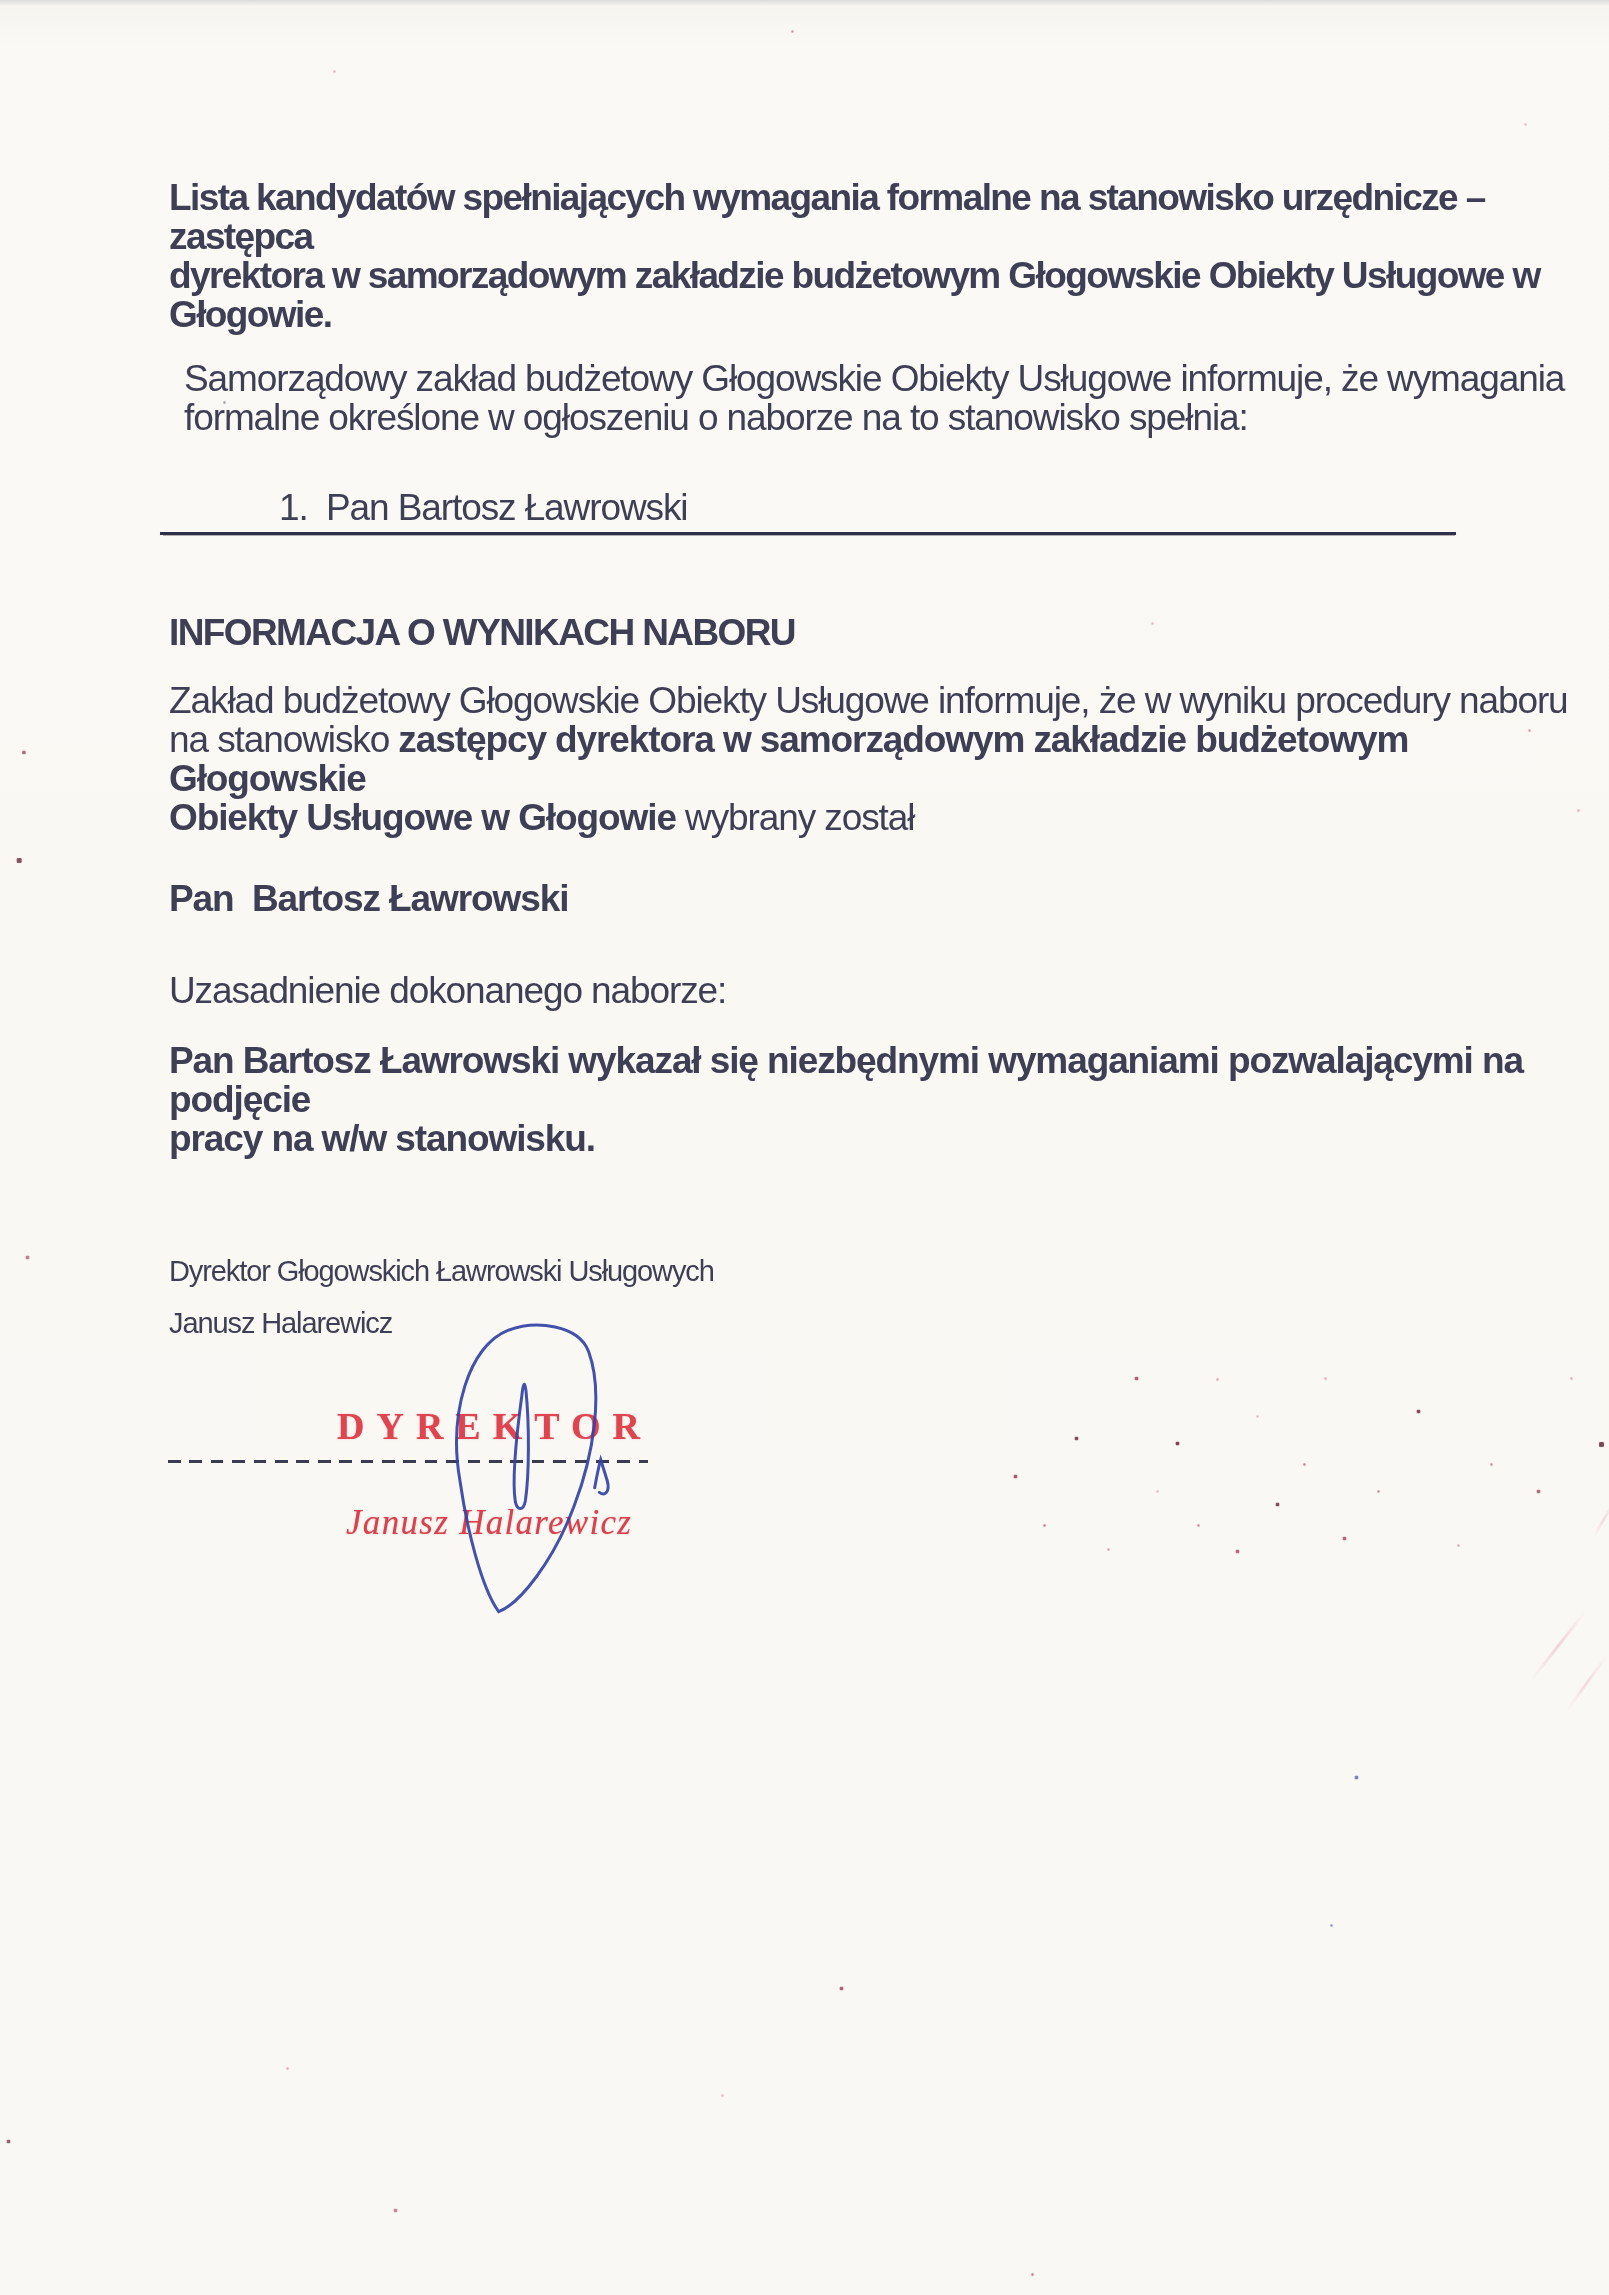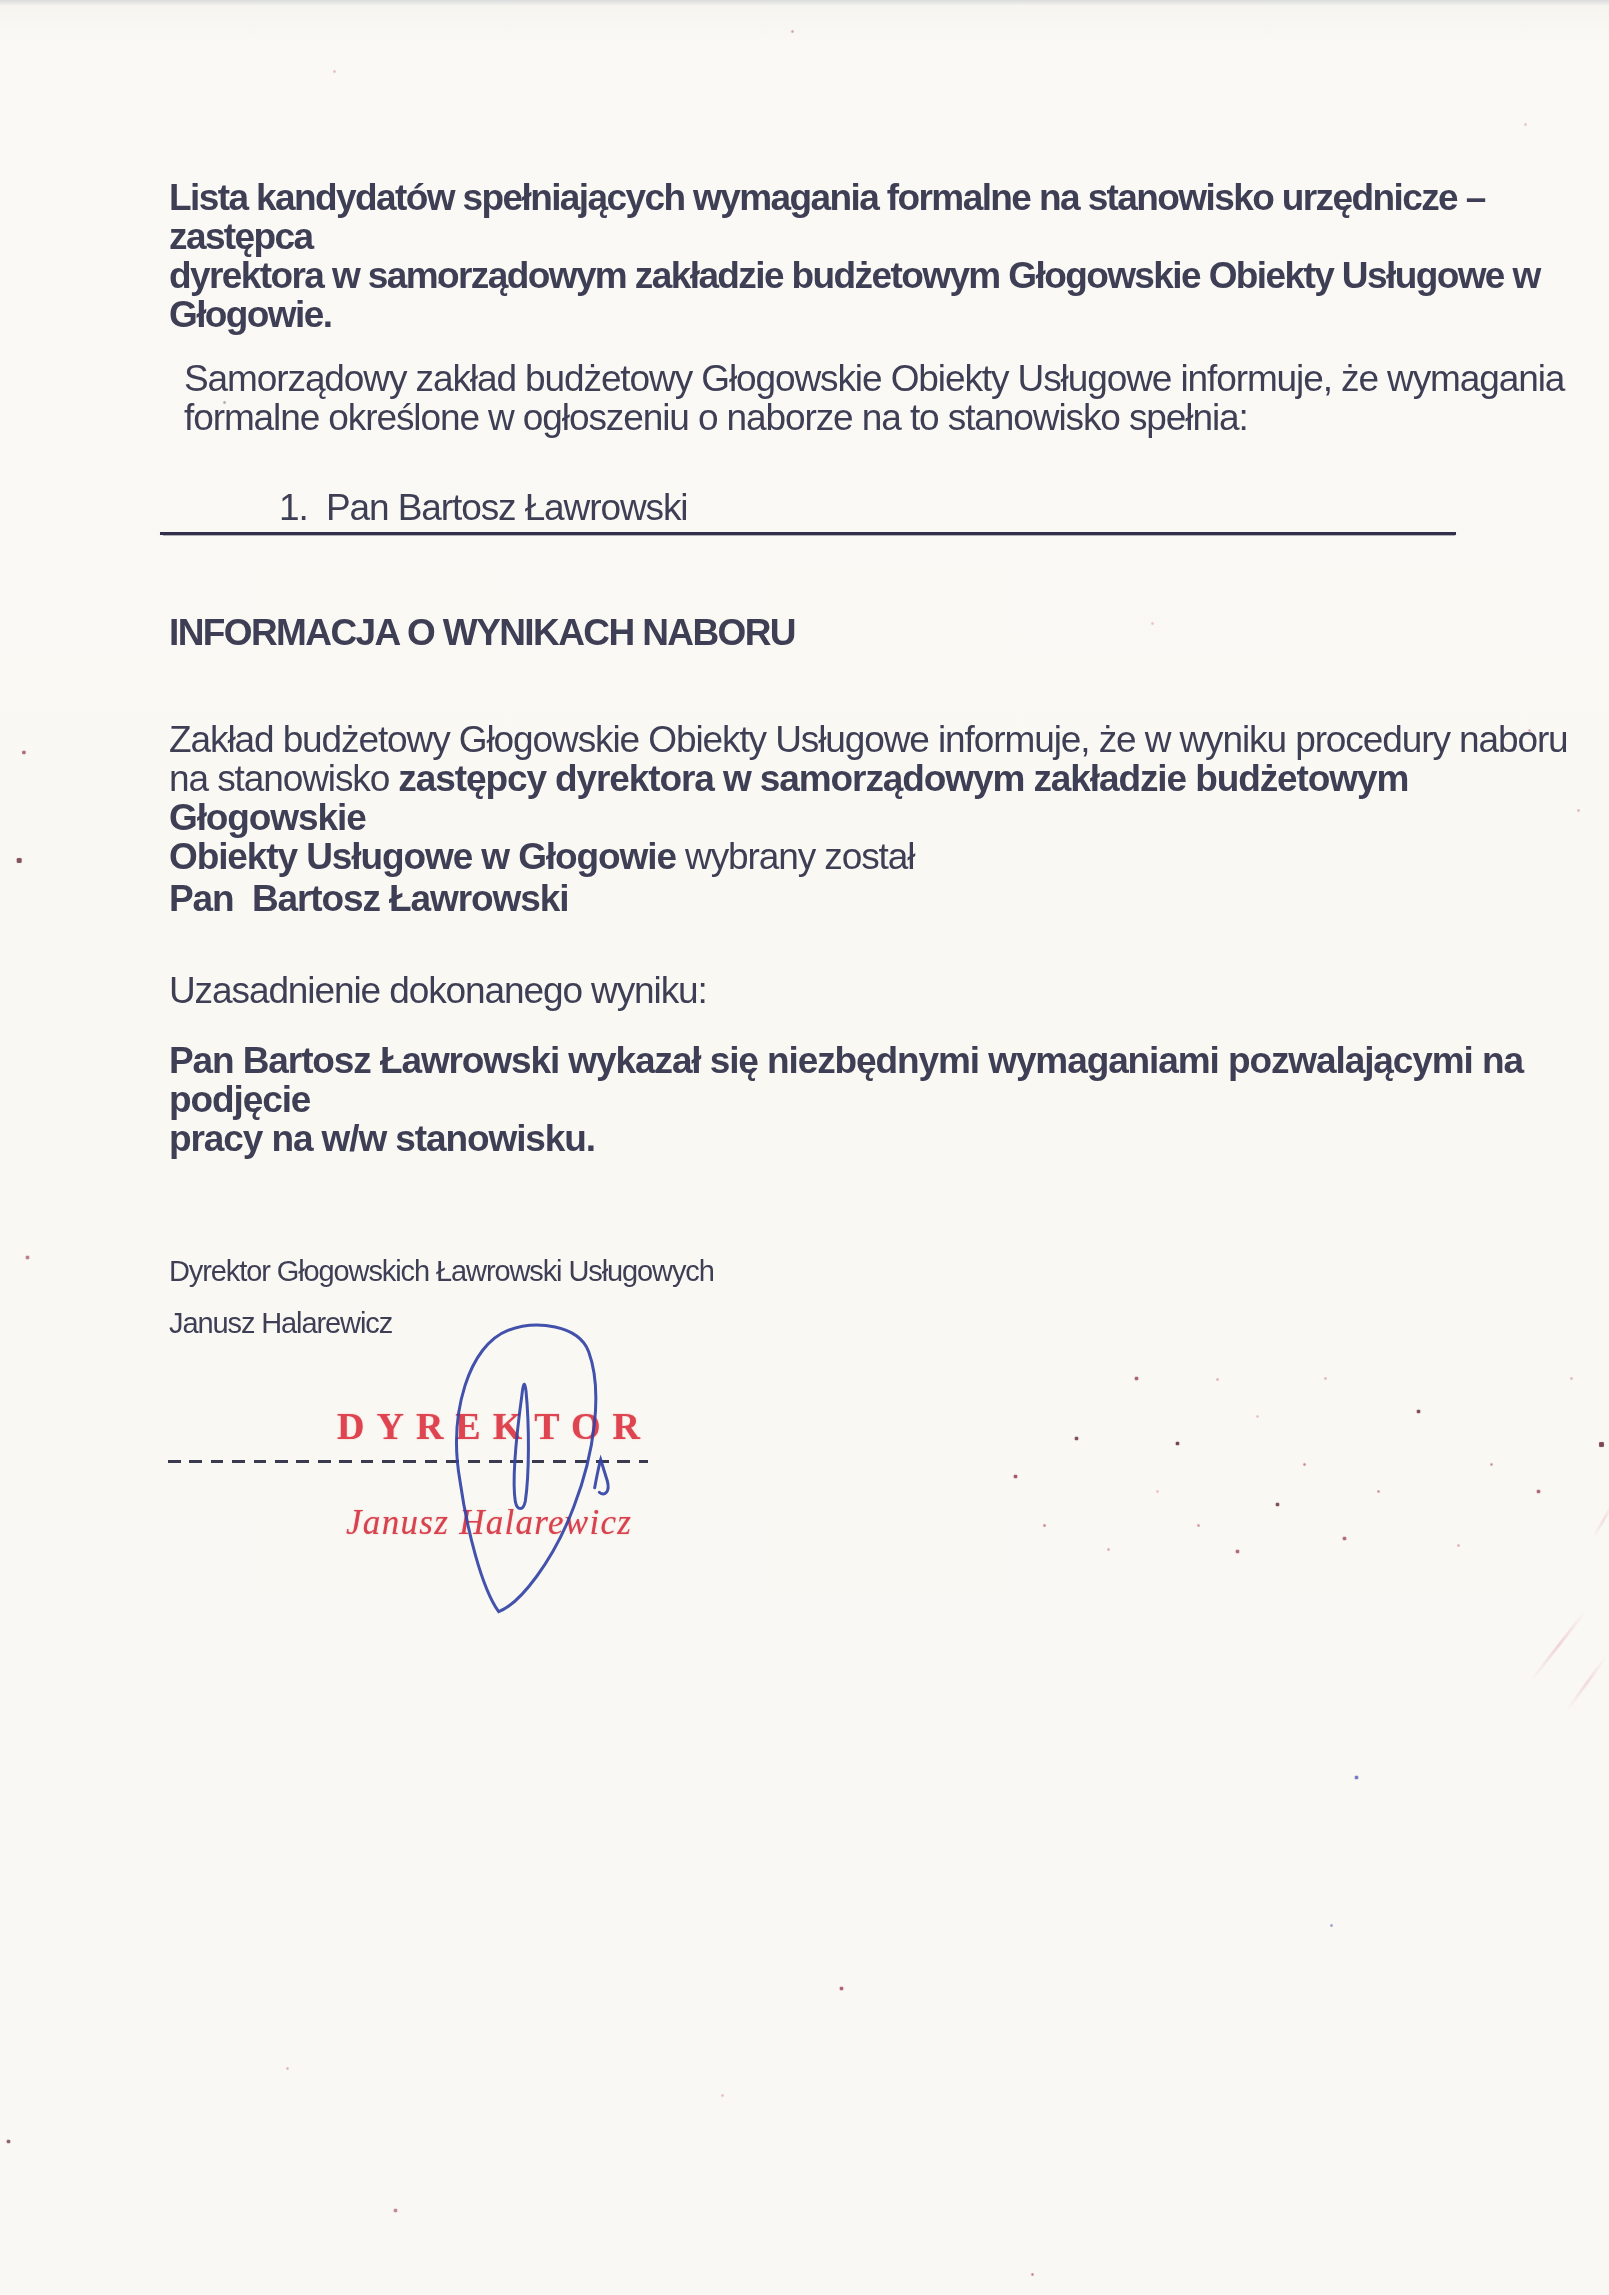--- a/index.html
+++ b/index.html
@@ -104,25 +104,25 @@
 formalne określone w ogłoszeniu o naborze na to stanowisko spełnia:</div>
 
   <div class="txt" style="left:279px;top:449px;">
     <span class="num">1.</span><span>Pan Bartosz Ławrowski</span>
   </div>
 
   <div class="rule"></div>
 
   <div class="txt bold title" style="left:169px;top:613px;">INFORMACJA O WYNIKACH NABORU</div>
 
-  <div class="txt rich" style="left:169px;top:720px;"><span>Zakład budżetowy Głogowskie Obiekty Usługowe informuje, że w wyniku procedury naboru</span><br><span>na stanowisko </span><span class="b">zastępcy dyrektora w samorządowym zakładzie budżetowym Głogowskie</span><br><span class="b">Obiekty Usługowe w Głogowie</span><span> wybrany został</span></div>
+  <div class="txt rich" style="left:169px;top:681px;"><span>Zakład budżetowy Głogowskie Obiekty Usługowe informuje, że w wyniku procedury naboru</span><br><span>na stanowisko </span><span class="b">zastępcy dyrektora w samorządowym zakładzie budżetowym Głogowskie</span><br><span class="b">Obiekty Usługowe w Głogowie</span><span> wybrany został</span></div>
 
   <div class="txt bold" style="left:169px;top:879px;">Pan&nbsp; Bartosz Ławrowski</div>
 
-  <div class="txt" style="left:169px;top:971px;">Uzasadnienie dokonanego wyniku:</div>
+  <div class="txt" style="left:169px;top:971px;">Uzasadnienie dokonanego naborze:</div>
 
   <div class="txt bold" style="left:169px;top:1041px;">Pan Bartosz Ławrowski wykazał się niezbędnymi wymaganiami pozwalającymi na podjęcie
 pracy na w/w stanowisku.</div>
 
   <div class="txt small" style="left:169px;top:1253px;">Dyrektor Głogowskich Ławrowski Usługowych</div>
   <div class="txt small" style="left:169px;top:1305px;">Janusz Halarewicz</div>
 
   <div class="stamp-title">DYREKTOR</div>
   <div class="dashed-line"></div>
   <div class="stamp-name">Janusz Halarewicz</div>

